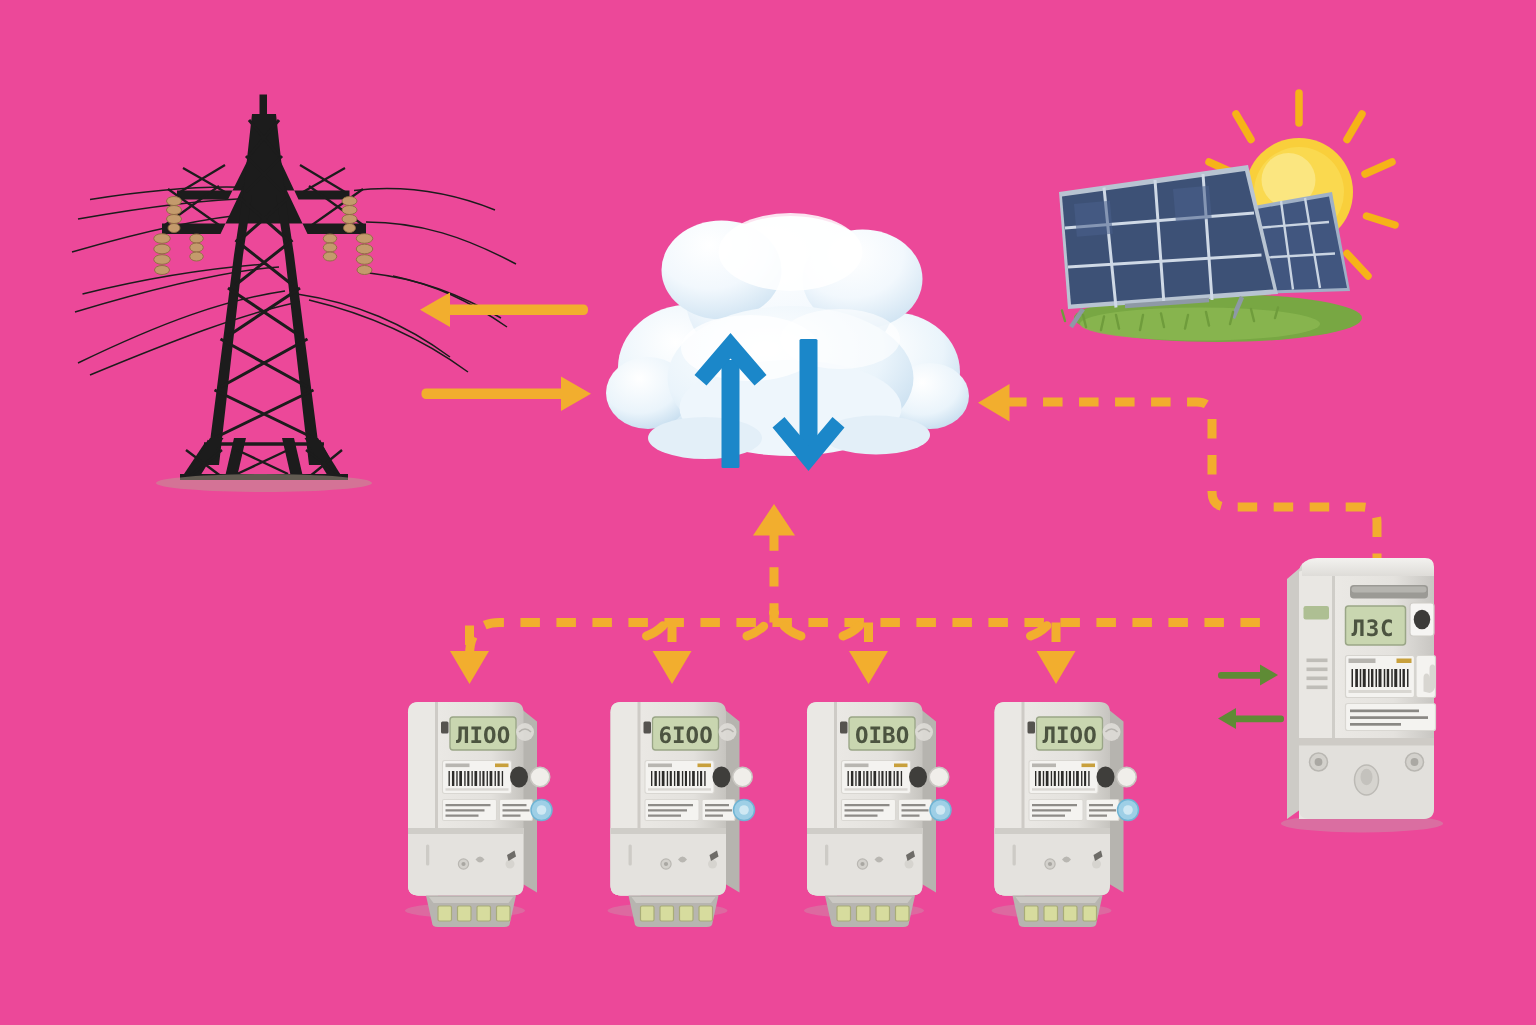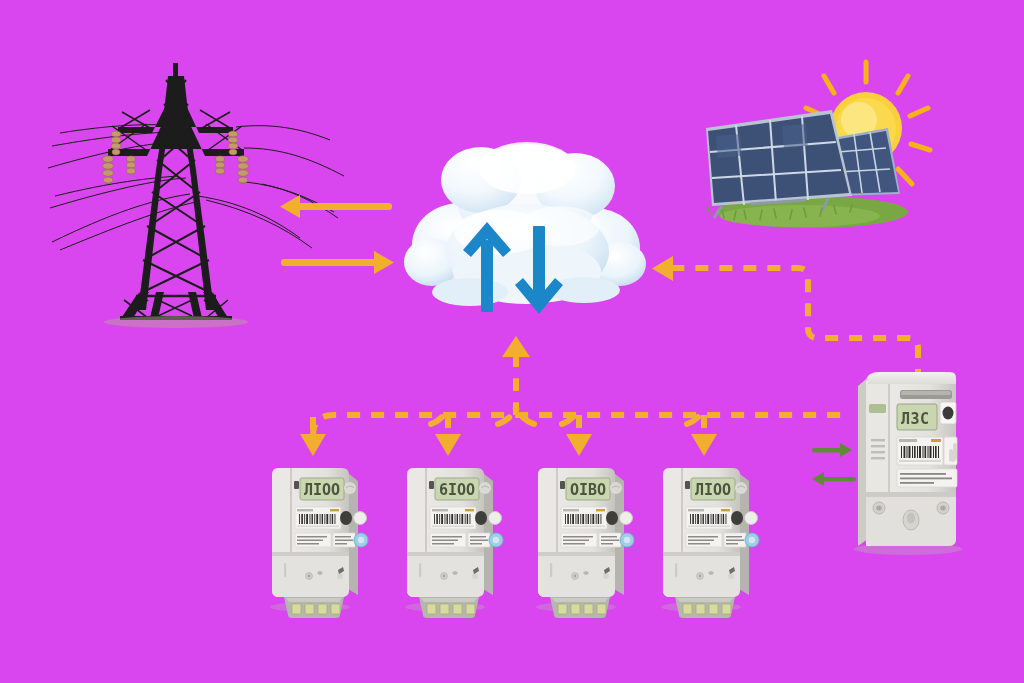--- a/index.html
+++ b/index.html
@@ -2,21 +2,21 @@
 <html><head>
 <meta charset="utf-8">
 <style>
   html,body{margin:0;padding:0;}
   body{
     width:1024px;height:683px;
     background:#f7f7f7;
     font-family:"Liberation Sans", sans-serif;
     overflow:hidden;
   }
-  #stage{position:relative;width:1024px;height:683px;background:#d946ef;}
+  #stage{position:relative;width:1024px;height:683px;background:#ec4899;}
   #stage svg.layer{position:absolute;left:0;top:0;width:1024px;height:683px;}
 </style>
 </head>
 <body>
 
 <div id="stage">
 
   <svg class="layer" viewBox="0 0 1024 683">
     <g stroke="#1c1c1c" fill="none" stroke-width="1.1">
 

